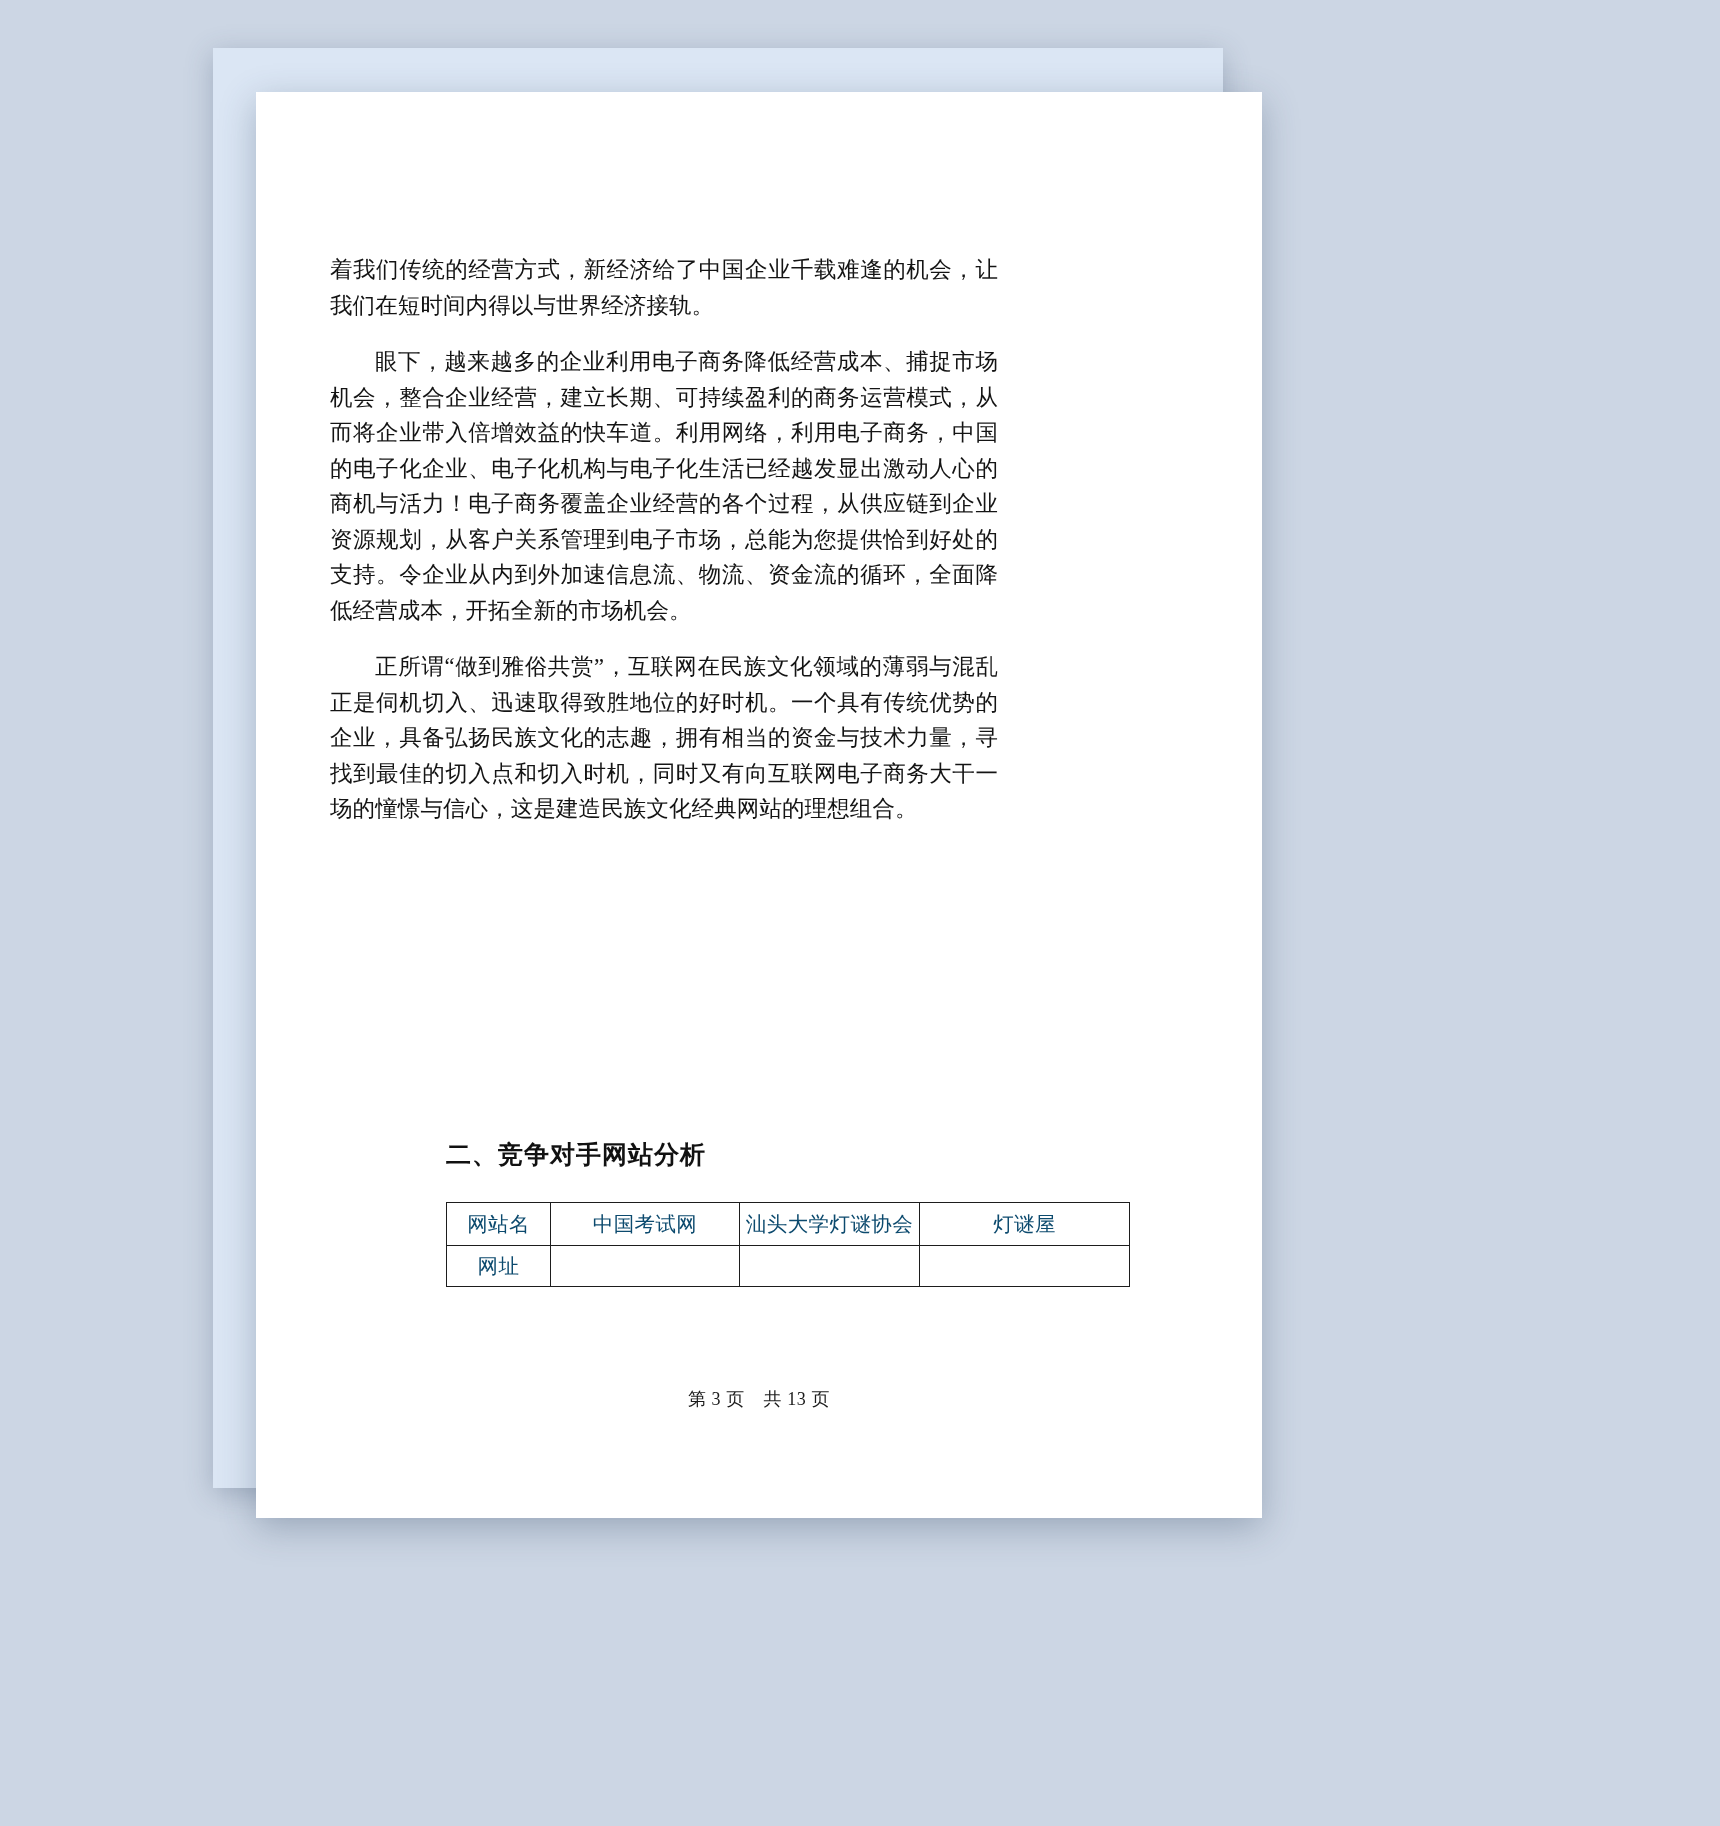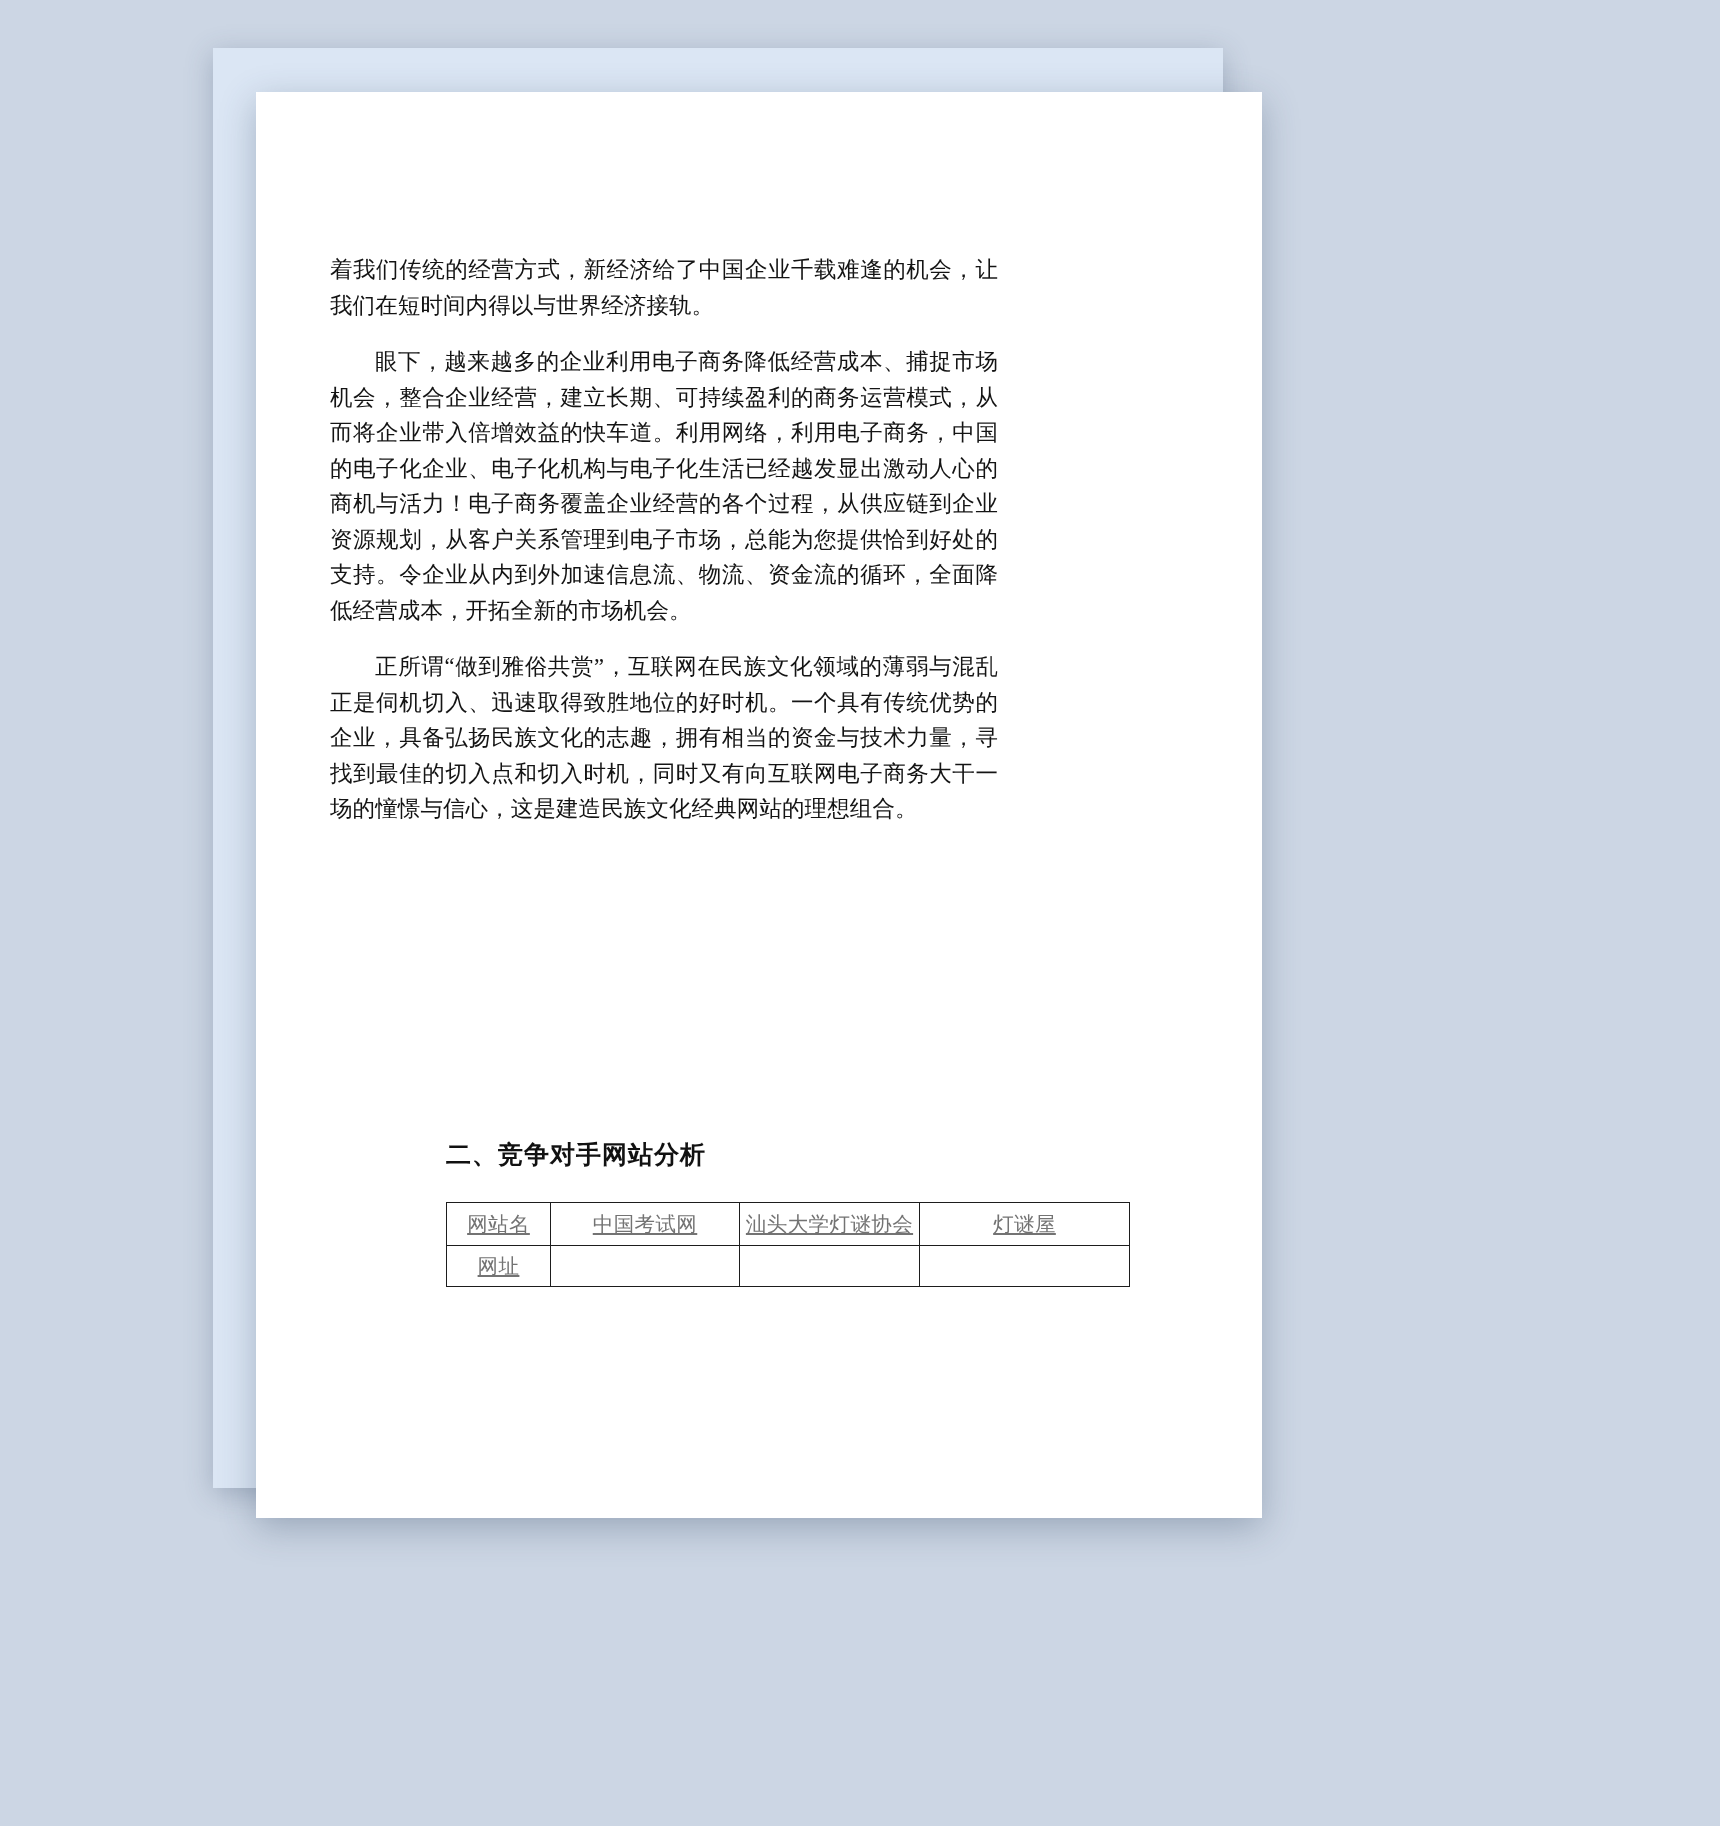--- a/index.html
+++ b/index.html
@@ -89,24 +89,23 @@
   table.cmp-table {
     border-collapse: collapse;
     width: 683px;
     table-layout: fixed;
   }
   table.cmp-table td {
     border: 1.3px solid #1d1d1d;
     text-align: center;
     vertical-align: middle;
     font-size: 20.5px;
-    color: #737373;
+    color: #0c4a6e;
     padding: 0 4px;
     letter-spacing: 0.4px;
-    text-decoration: underline;
   }
   table.cmp-table col.c0 { width: 104px; }
   table.cmp-table col.c1 { width: 189px; }
   table.cmp-table col.c2 { width: 180px; }
   table.cmp-table col.c3 { width: 210px; }
 
   tr.row-name td   { height: 42px; }
   tr.row-url td    { height: 40px; }
   tr.row-desc td   { height: 65px; }
 
@@ -162,15 +161,16 @@
           <tr class="row-url">
             <td>网址</td>
             <td></td>
             <td></td>
             <td></td>
           </tr>
         </tbody>
       </table>
     </div>
 
+    <div class="page-footer">第 3 页　共 13 页</div>
 
   </div>
 </div>
 
 </body></html>

